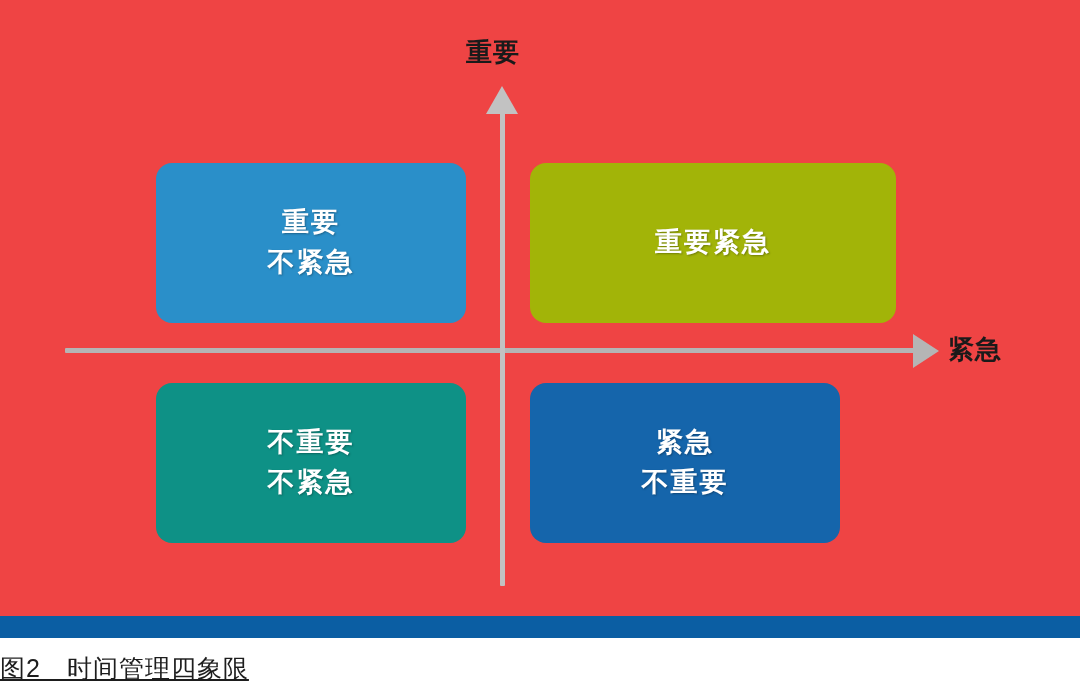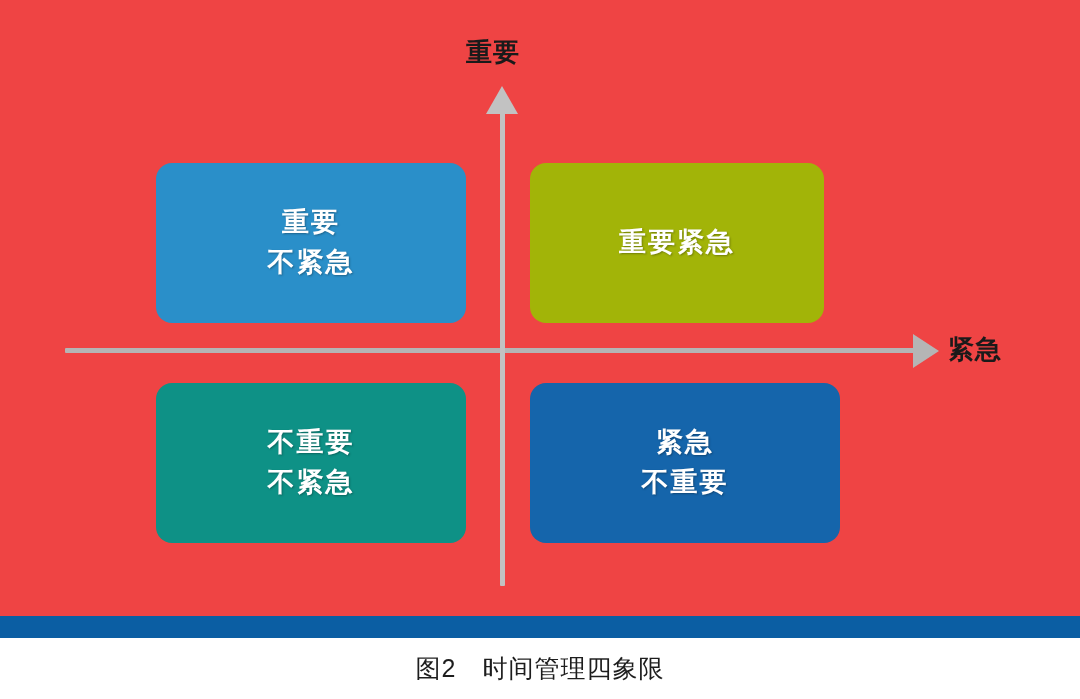--- a/index.html
+++ b/index.html
@@ -113,21 +113,21 @@
     background: inherit;
     filter: brightness(0.72);
     z-index: -1;
   }
 
   #q-top-left {
     left: 156px; top: 163px; width: 310px; height: 160px;
     background: #2a8fc9;
   }
   #q-top-right {
-    left: 530px; top: 163px; width: 294px; height: 160px;
+    left: 530px; top: 163px; width: 366px; height: 160px;
     background: #a2b408;
     justify-content: center;
   }
   #q-bottom-left {
     left: 156px; top: 383px; width: 310px; height: 160px;
     background: #0e9186;
   }
   #q-bottom-right {
     left: 530px; top: 383px; width: 310px; height: 160px;
     background: #1565ab;
@@ -142,24 +142,24 @@
     height: 22px;
     background: #0b5ea3;
   }
 
   
   .caption {
     position: absolute;
     left: 0;
     top: 652px;
     width: 1080px;
-    text-align: center;
     font-size: 25px;
     color: #1d1d1d;
     letter-spacing: 1px;
+    text-decoration: underline;
   }
 </style>
 </head>
 <body>
 
 <div id="figure-root">
 
   <div class="canvas">
 
     <div class="axis-h-line"></div>

